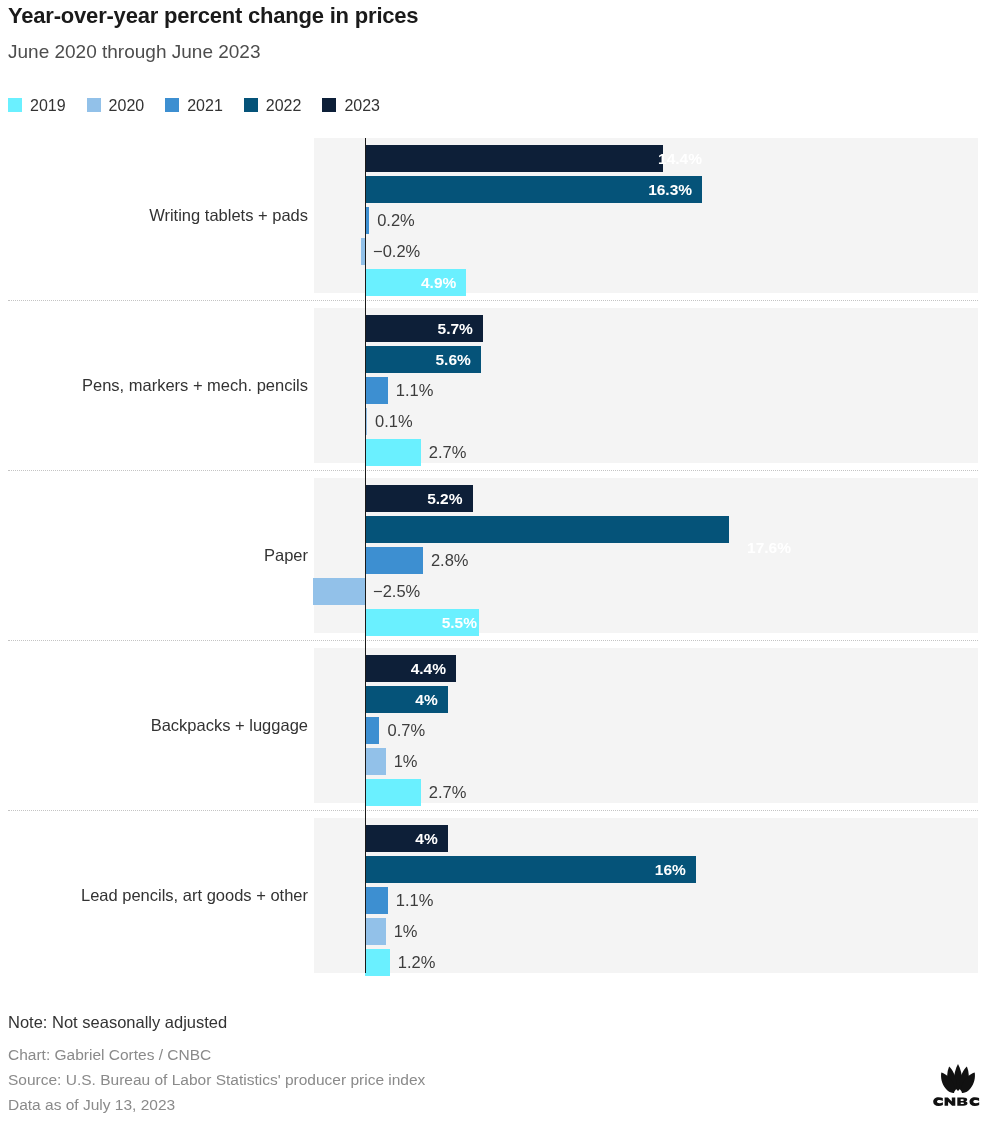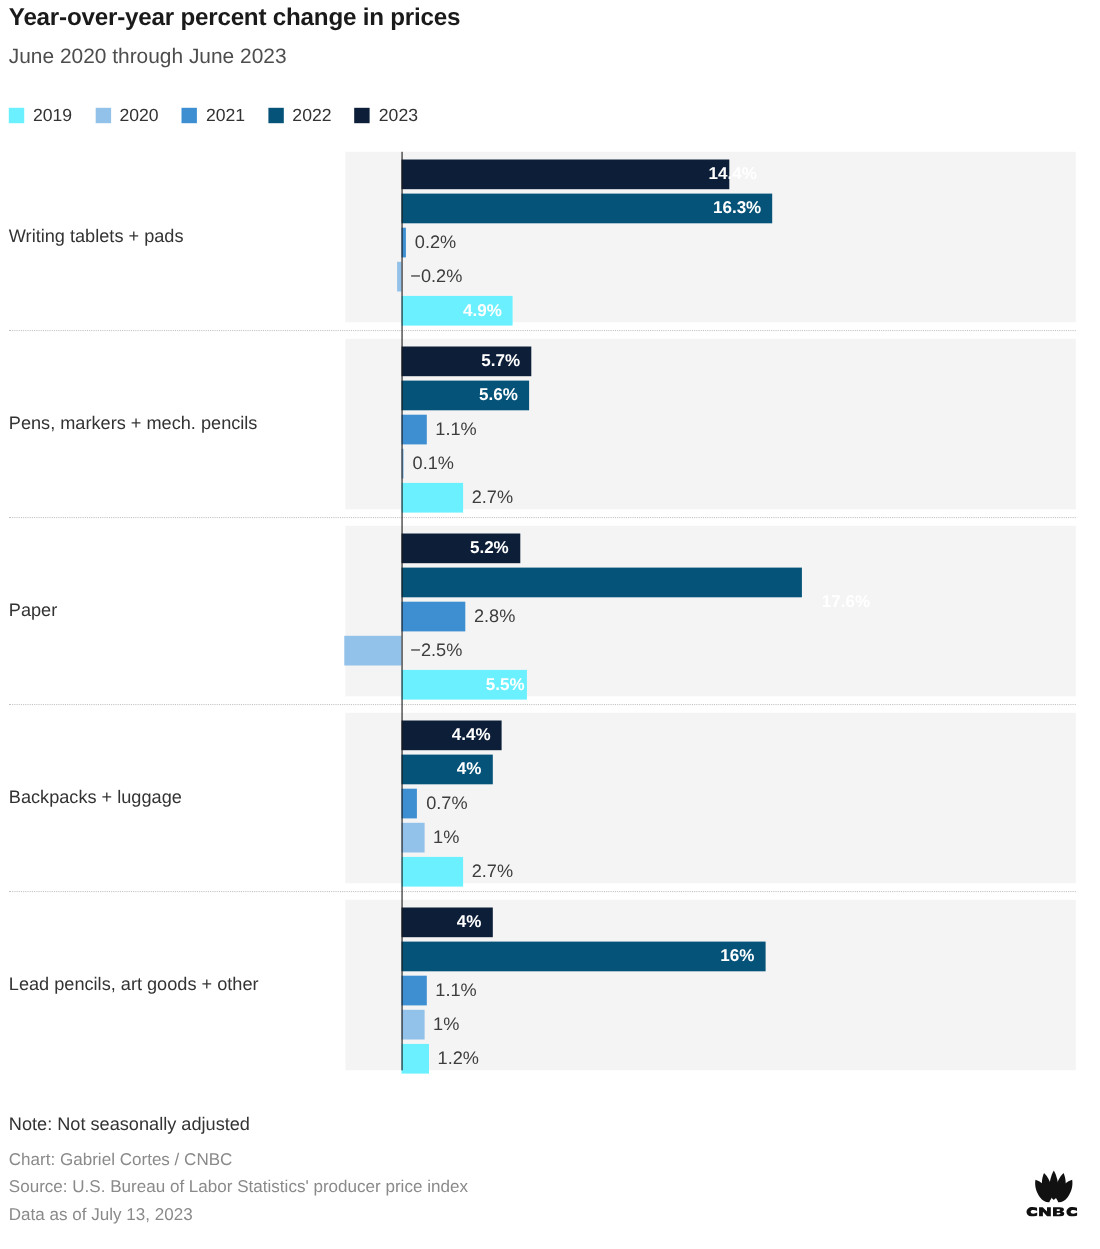--- a/index.html
+++ b/index.html
@@ -96,20 +96,21 @@
 
   .group-label {
     position: absolute;
     left: 8px;
     width: 300px;
     font-size: 16.5px;
     color: #333333;
     top: 50%;
     transform: translateY(-50%);
     line-height: 1.2;
+    text-align: right;
   }
 
   .bar-row {
     position: absolute;
     left: 0;
     width: 1000px;
     height: 27px;
   }
 
   .bar {
@@ -215,21 +216,21 @@
         <span class="legend-label">2023</span>
       </div>
     </div>
 
   <div id="plot">
       <div class="group" style="top: 0px; height: 155px;">
         <div class="group-band"></div>
         <div class="group-label">Writing tablets + pads</div>
         <div class="bar-row" style="top: 7px;">
           <div class="bar" style="background: rgb(13, 31, 56); width: 297.792px; left: 365px;"></div>
-          <div class="bar-value inside" style="left: 365px; width: 333px; text-align: right; padding-right: 10px; box-sizing: border-box;">14.4%</div>
+          <div class="bar-value inside" style="left: 379px; width: 333px; text-align: right; padding-right: 10px; box-sizing: border-box;">14.4%</div>
         </div>
         <div class="bar-row" style="top: 38px;">
           <div class="bar" style="background: rgb(5, 83, 121); width: 337.084px; left: 365px;"></div>
           <div class="bar-value inside" style="left: 365px; width: 337.084px; text-align: right; padding-right: 10px; box-sizing: border-box;">16.3%</div>
         </div>
         <div class="bar-row" style="top: 69px;">
           <div class="bar" style="background: rgb(61, 143, 209); width: 4.136px; left: 365px;"></div>
           <div class="bar-value outside" style="left: 377.136px; text-align: left;">0.2%</div>
         </div>
         <div class="bar-row" style="top: 100px;">

